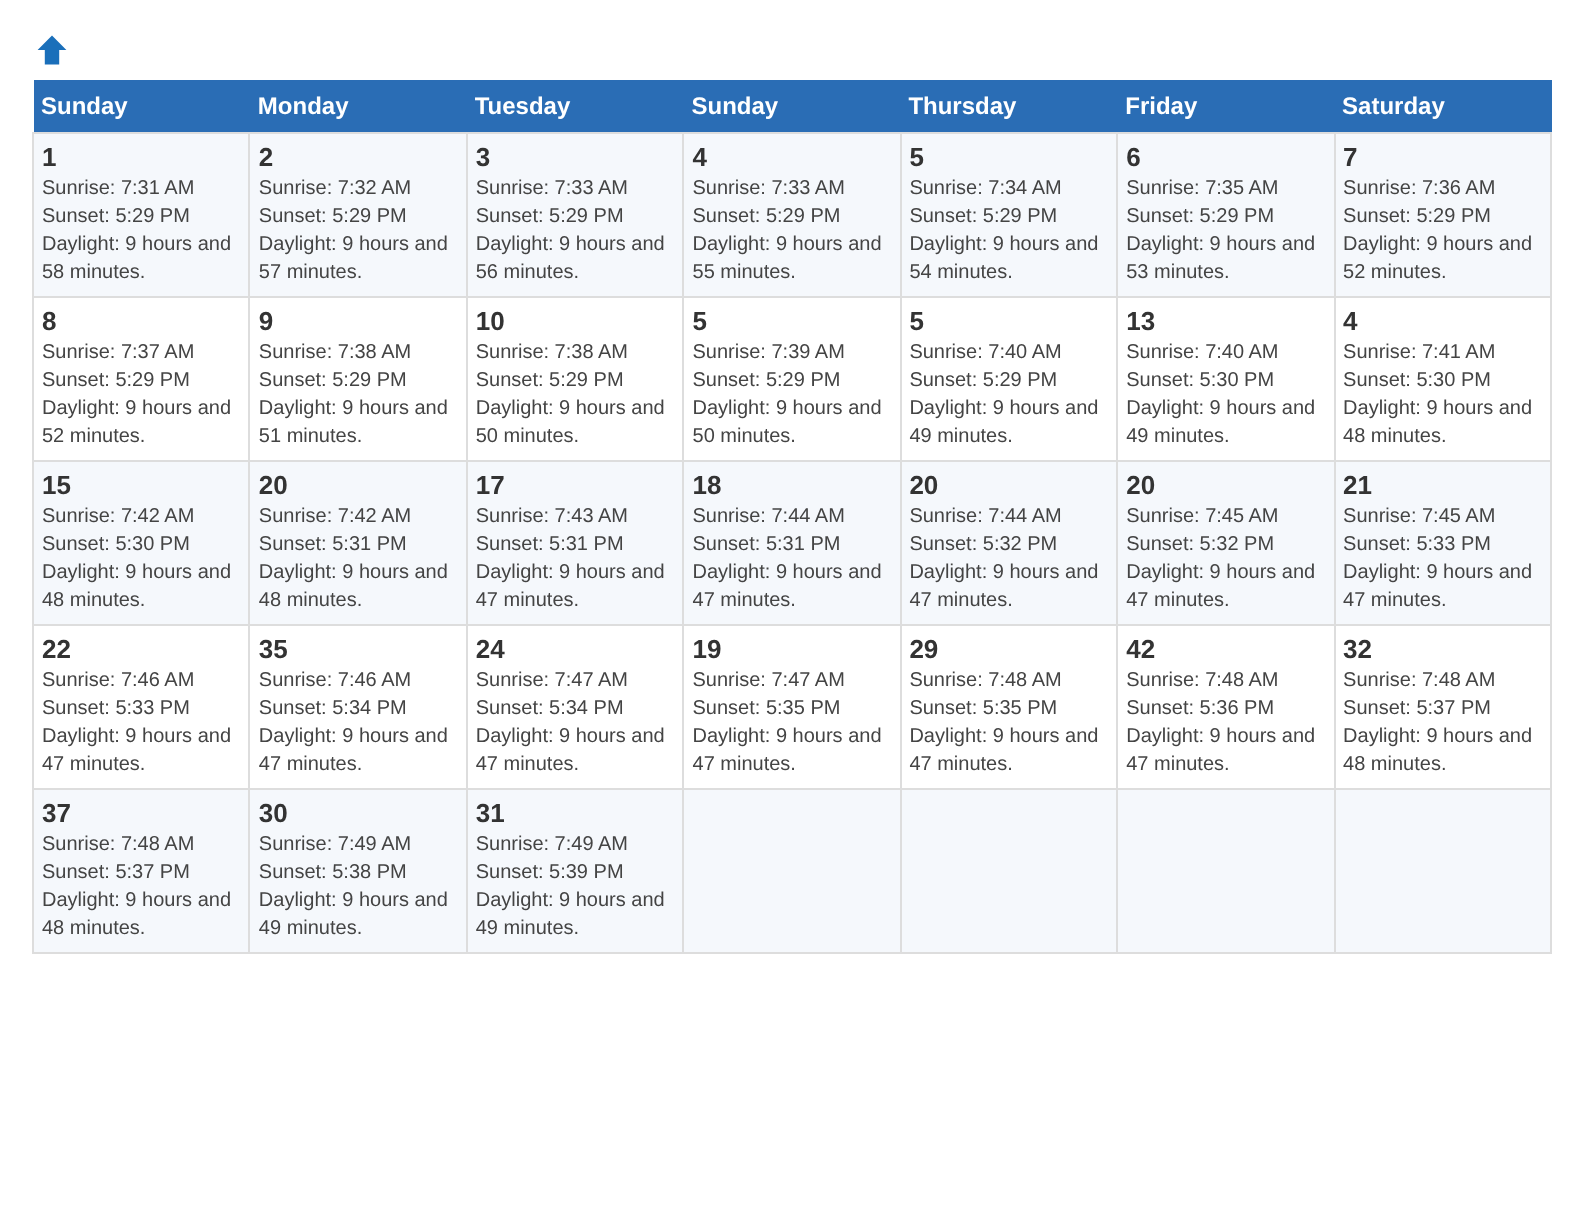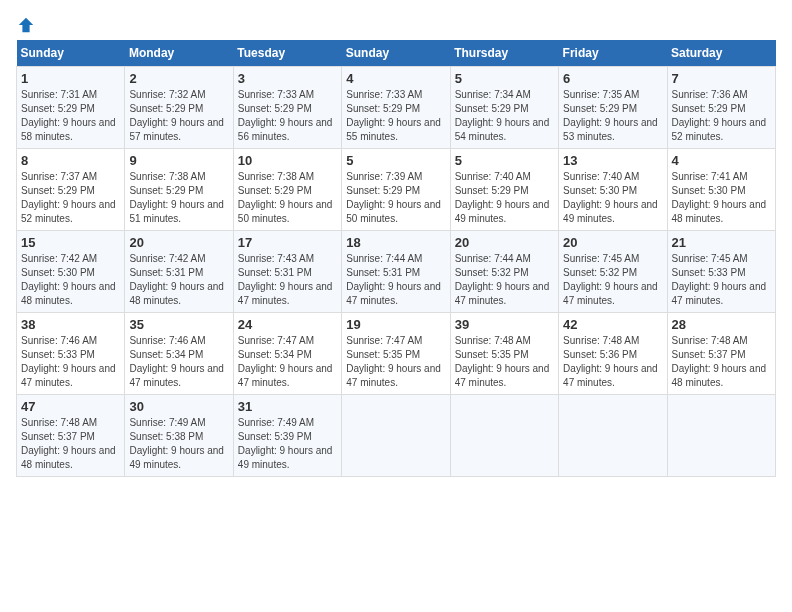--- a/index.html
+++ b/index.html
@@ -298,21 +298,21 @@
           <span class="day-number">21</span>
           <div class="day-info">
             Sunrise: 7:45 AM<br>
             Sunset: 5:33 PM<br>
             Daylight: 9 hours and 47 minutes.
           </div>
         </td>
       </tr>
       <tr>
         <td>
-          <span class="day-number">38</span>
+          <span class="day-number">22</span>
           <div class="day-info">
             Sunrise: 7:46 AM<br>
             Sunset: 5:33 PM<br>
             Daylight: 9 hours and 47 minutes.
           </div>
         </td>
         <td>
           <span class="day-number">35</span>
           <div class="day-info">
             Sunrise: 7:46 AM<br>
@@ -330,47 +330,47 @@
         </td>
         <td>
           <span class="day-number">19</span>
           <div class="day-info">
             Sunrise: 7:47 AM<br>
             Sunset: 5:35 PM<br>
             Daylight: 9 hours and 47 minutes.
           </div>
         </td>
         <td>
-          <span class="day-number">39</span>
+          <span class="day-number">29</span>
           <div class="day-info">
             Sunrise: 7:48 AM<br>
             Sunset: 5:35 PM<br>
             Daylight: 9 hours and 47 minutes.
           </div>
         </td>
         <td>
           <span class="day-number">42</span>
           <div class="day-info">
             Sunrise: 7:48 AM<br>
             Sunset: 5:36 PM<br>
             Daylight: 9 hours and 47 minutes.
           </div>
         </td>
         <td>
-          <span class="day-number">28</span>
+          <span class="day-number">32</span>
           <div class="day-info">
             Sunrise: 7:48 AM<br>
             Sunset: 5:37 PM<br>
             Daylight: 9 hours and 48 minutes.
           </div>
         </td>
       </tr>
       <tr>
         <td>
-          <span class="day-number">47</span>
+          <span class="day-number">37</span>
           <div class="day-info">
             Sunrise: 7:48 AM<br>
             Sunset: 5:37 PM<br>
             Daylight: 9 hours and 48 minutes.
           </div>
         </td>
         <td>
           <span class="day-number">30</span>
           <div class="day-info">
             Sunrise: 7:49 AM<br>

